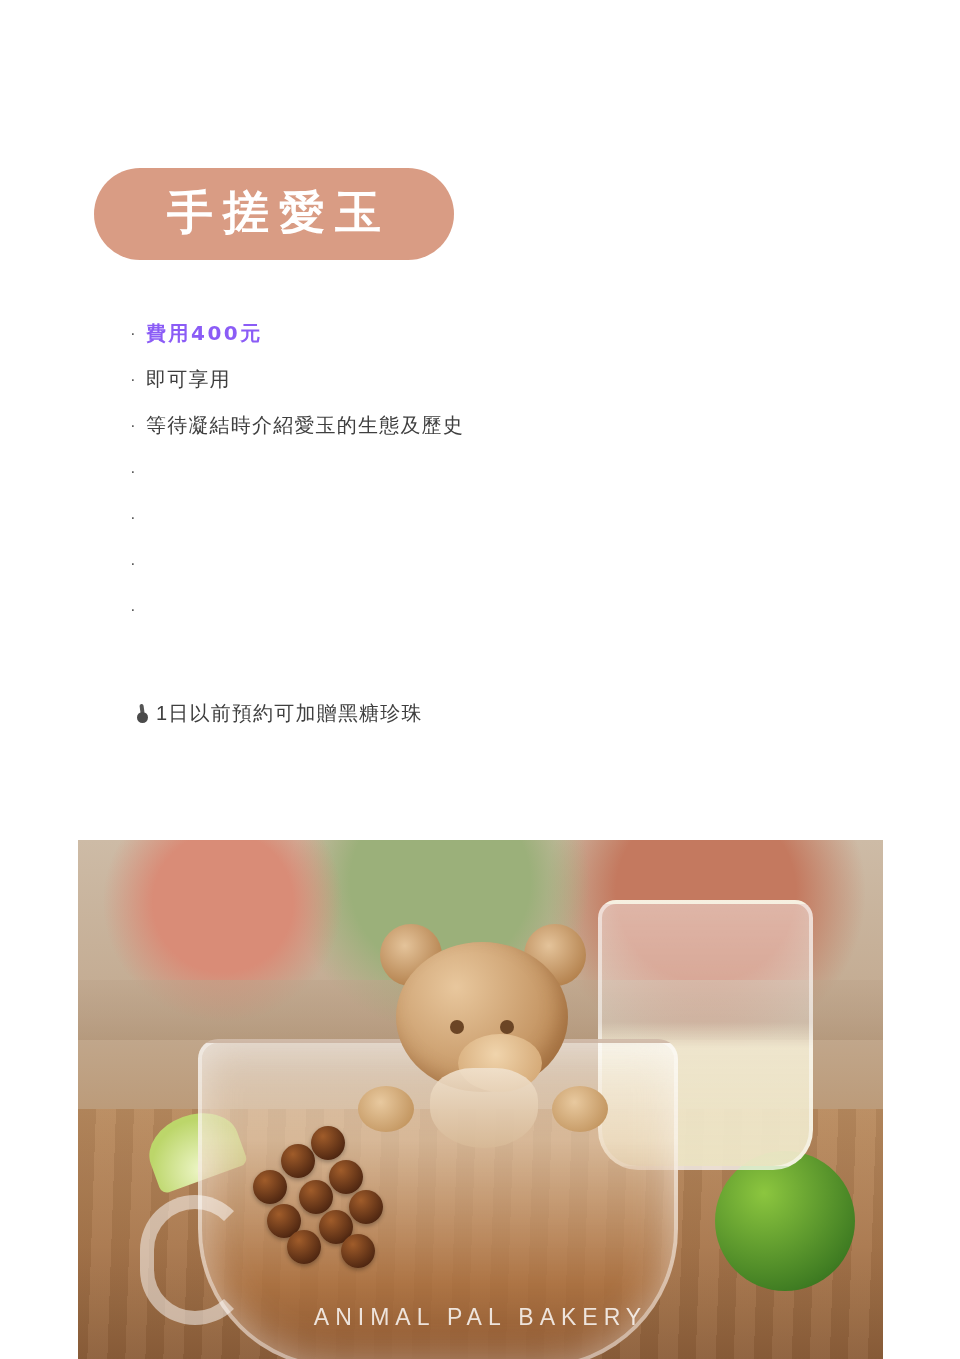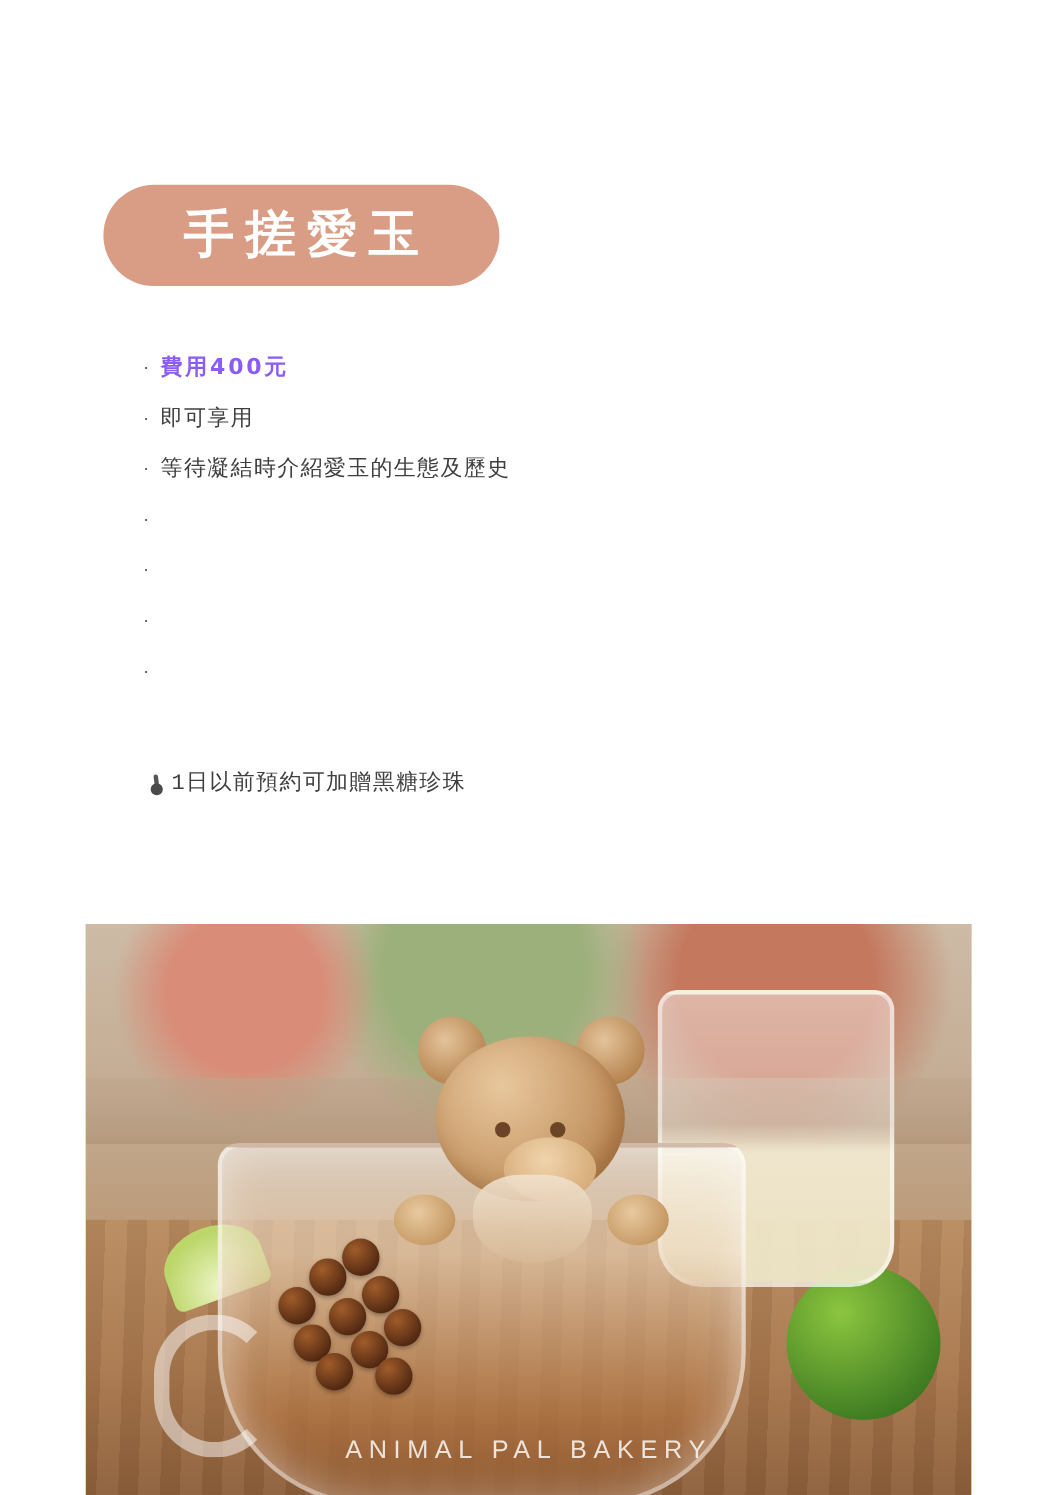--- a/index.html
+++ b/index.html
@@ -122,33 +122,33 @@
     width: 11px;
     height: 11px;
     background: #4a4a4a;
     border-radius: 50% 50% 50% 50%;
   }
   .note .note-text {
     font-size: 20px;
     line-height: 26px;
     letter-spacing: 1.2px;
     color: #3f3f3f;
-    font-family: Liberation Mono, monospace;
+    font-family: Liberation Sans, sans-serif;
     text-align: right;
   }
 
   
   .photo {
     position: absolute;
     left: 78px;
     top: 840px;
     width: 805px;
     height: 519px;
     overflow: hidden;
-    background: #8b5cf6;
+    background: #3b82f6;
   }
   .photo .bg {
     position: absolute;
     inset: 0;
     background:
       radial-gradient(circle at 18% 12%, #d98c77 0 70px, rgba(217,140,119,0) 120px),
       radial-gradient(circle at 45% 8%, #9bb07a 0 90px, rgba(155,176,122,0) 150px),
       radial-gradient(circle at 78% 10%, #c4795f 0 90px, rgba(196,121,95,0) 160px),
       linear-gradient(180deg, #cdbba6 0%, #c2a98f 35%, #b8936d 62%, #a87c55 100%);
   }

